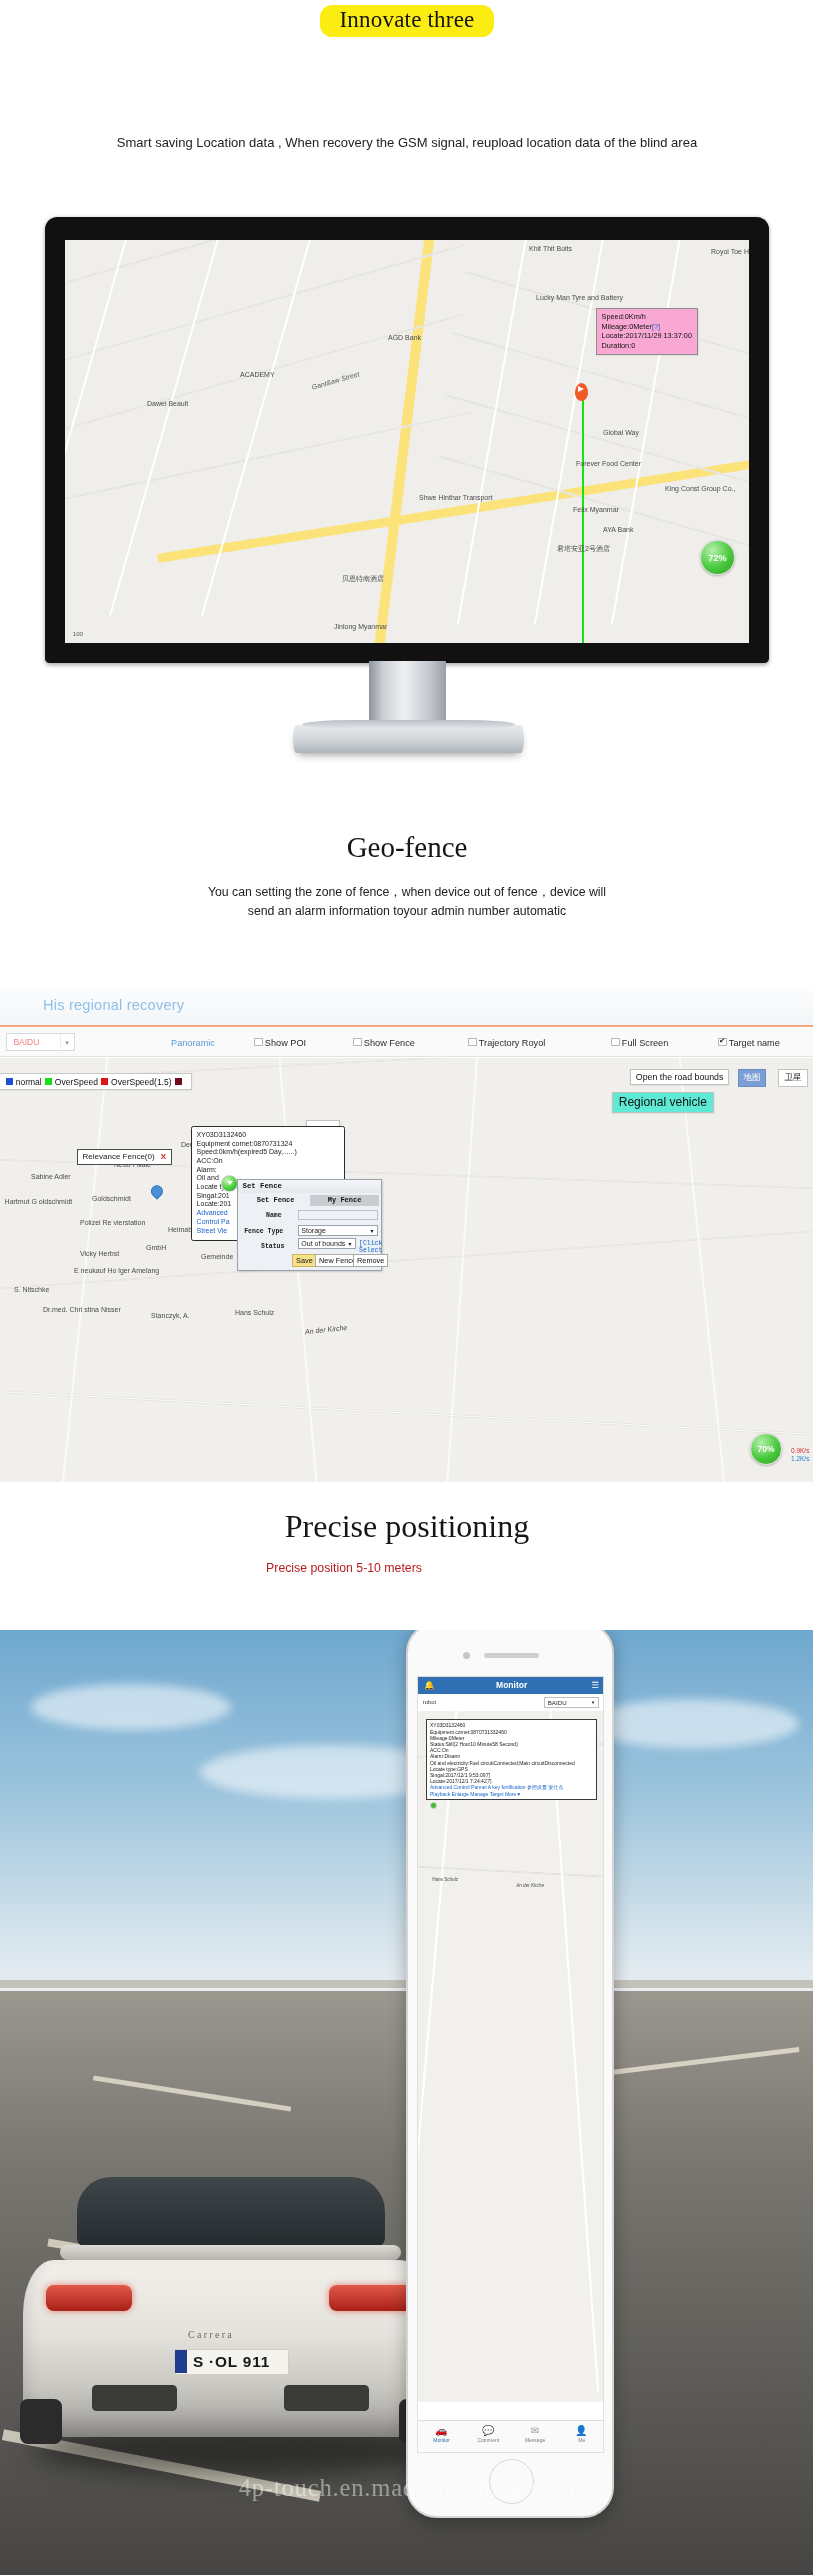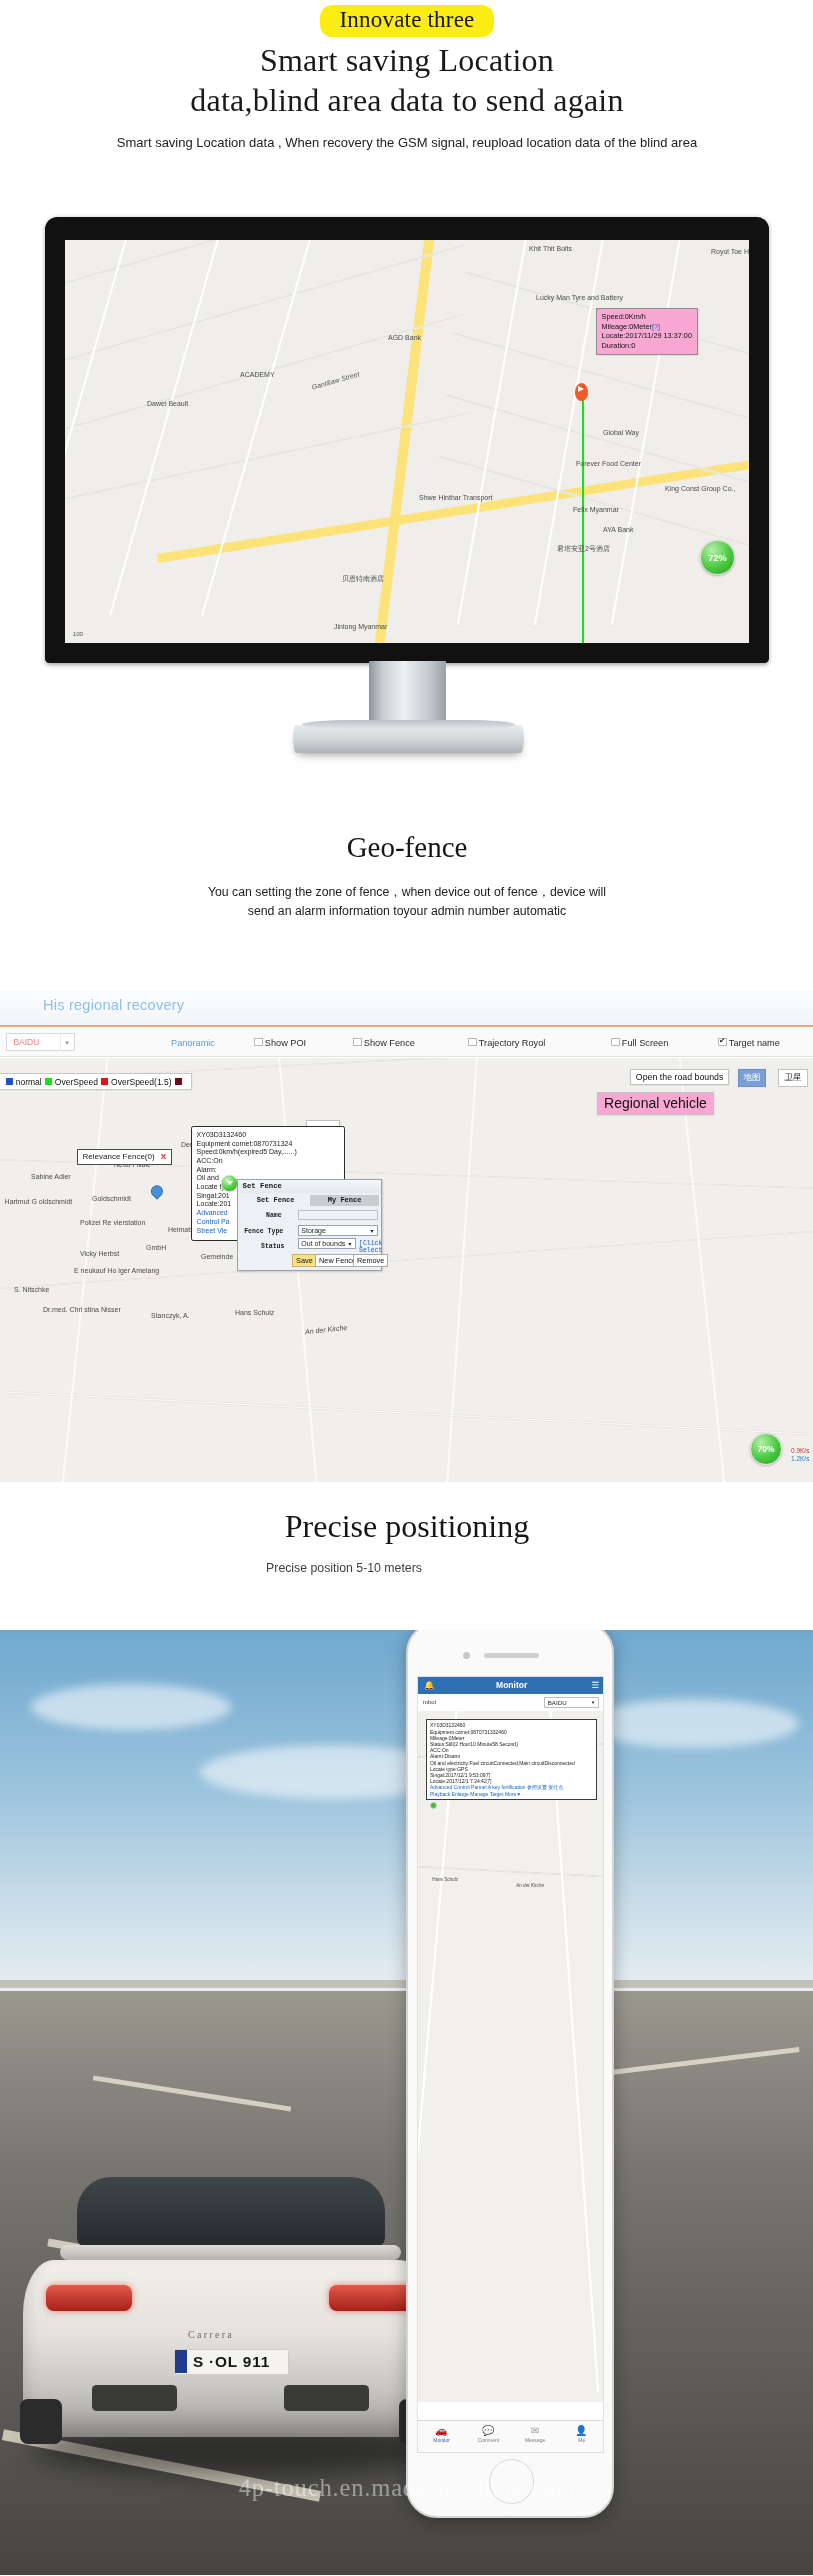--- a/index.html
+++ b/index.html
@@ -121,22 +121,22 @@
     padding:2.3px 6.2px 2.3px 7.7px;font-size:8.5px;color:#111;white-space:nowrap;box-shadow:0 0.8px 1.5px rgba(0,0,0,.12);
   }
   .legend s{display:inline-block;width:7px;height:7px;text-decoration:none;vertical-align:-0.8px;margin:0 3.1px;}
   .btn-road{
     position:absolute;right:85px;top:10.8px;background:#fff;border:0.8px solid #c2c2c2;
     font-size:8.8px;padding:2.3px 4.6px;box-shadow:0 0.8px 1.5px rgba(0,0,0,.15);white-space:nowrap;
   }
   .btn-mapmode{position:absolute;right:48px;top:10.8px;background:#7a9fd4;color:#fff;font-size:8.5px;padding:2.3px 4.6px;border:0.8px solid #6a8fc4;}
   .btn-satmode{position:absolute;right:6.2px;top:10.8px;background:#fff;color:#222;font-size:8.5px;padding:2.3px 5.4px;border:0.8px solid #c2c2c2;}
   .btn-regional{
-    position:absolute;right:100px;top:34px;background:#f9a8d4;border:0.8px solid #c2c2c2;
-    font-size:14px;padding:2.3px 6.2px;box-shadow:0 0.8px 1.5px rgba(0,0,0,.18);
+    position:absolute;right:100px;top:34px;background:#5eead4;border:0.8px solid #c2c2c2;
+    font-size:12px;padding:2.3px 6.2px;box-shadow:0 0.8px 1.5px rgba(0,0,0,.18);
   }
   .btn-range{
     position:absolute;left:306px;top:62px;background:#fff;border:0.8px solid #c2c2c2;
     font-size:8.8px;padding:1.5px 4.6px;box-shadow:0 0.8px 1.5px rgba(0,0,0,.18);
   }
   .fence-box{
     position:absolute;left:77px;top:91px;background:#fff;border:0.8px solid #4a4a4a;
     font-size:8px;padding:2.3px 4.6px;color:#1a1a1a;white-space:nowrap;
   }
   .fence-box .x{color:#d02c2c;margin-left:6.2px;font-weight:700;}
@@ -185,21 +185,21 @@
     border:1.5px solid #e0e0e0;color:#fff;font-size:8.5px;font-weight:700;
     display:flex;align-items:center;justify-content:center;box-shadow:0 0.8px 2.3px rgba(0,0,0,.3);
   }
   .netspd{position:absolute;right:4.6px;bottom:18.5px;font-size:6.5px;line-height:8.5px;color:#333;}
   .netspd .up{color:#d03030;}
   .netspd .dn{color:#2a7fd0;}
 
   
   .h3{position:absolute;left:0;top:1506px;width:814px;text-align:center;
     font-family:"Liberation Serif",serif;font-size:32px;line-height:40px;color:#161616;}
-  .sub3{position:absolute;left:0;top:1561px;width:688px;text-align:center;font-size:12.3px;color:#404040;}
+  .sub3{position:absolute;left:0;top:1561px;width:688px;text-align:center;font-size:12.3px;color:#b91c1c;}
 
   
   .photo{position:absolute;left:0;top:1630px;width:814px;height:946px;overflow:hidden;}
   .sky{position:absolute;left:0;top:0;width:814px;height:361px;
     background:linear-gradient(to bottom,#6fa8cf 0%,#9cc4dd 45%,#cfe0ea 80%,#e8eef2 100%);}
   .cloud{position:absolute;background:rgba(255,255,255,.55);border-radius:50%;filter:blur(4.6px);}
   .roadband{position:absolute;left:0;top:361px;width:814px;height:584px;
     background:linear-gradient(to bottom,#9a978f 0%,#78766f 30%,#5a5955 70%,#464543 100%);}
   .roadline{position:absolute;background:#efe9d8;opacity:.75;}
   .guardrail{position:absolute;left:0;top:350px;width:814px;height:7.7px;background:#b9b6ad;opacity:.8;}
@@ -258,24 +258,20 @@
   .wmark{position:absolute;left:0;top:2474px;width:814px;text-align:center;
     font-size:24.6px;color:rgba(255,255,255,.45);letter-spacing:0.8px;font-family:"Liberation Serif",serif;}
 </style>
 </head>
 <body>
 
 <div class="sec1">
   <div class="badge-wrap">
     <span class="badge">Innovate three</span>
   </div>
-  <div class="h1">
-    <span class="l1">Smart saving Location</span>
-    <span class="l2">data,blind area data to send again</span>
-  </div>
   <div class="sub">Smart saving Location data , When recovery the GSM signal, reupload location data of the blind area</div>
 </div>
 
 <div class="monitor">
   <div class="mon-bezel">
     <div class="mon-screen">
       <div class="map">
 
         <div class="road-y" style="left:361px;top:-15.4px;width:10px;height:431px;transform:rotate(7deg);transform-origin:top left;"></div>
         <div class="road-y" style="left:92px;top:314px;width:631px;height:9.2px;transform:rotate(-9deg);transform-origin:top left;"></div>

